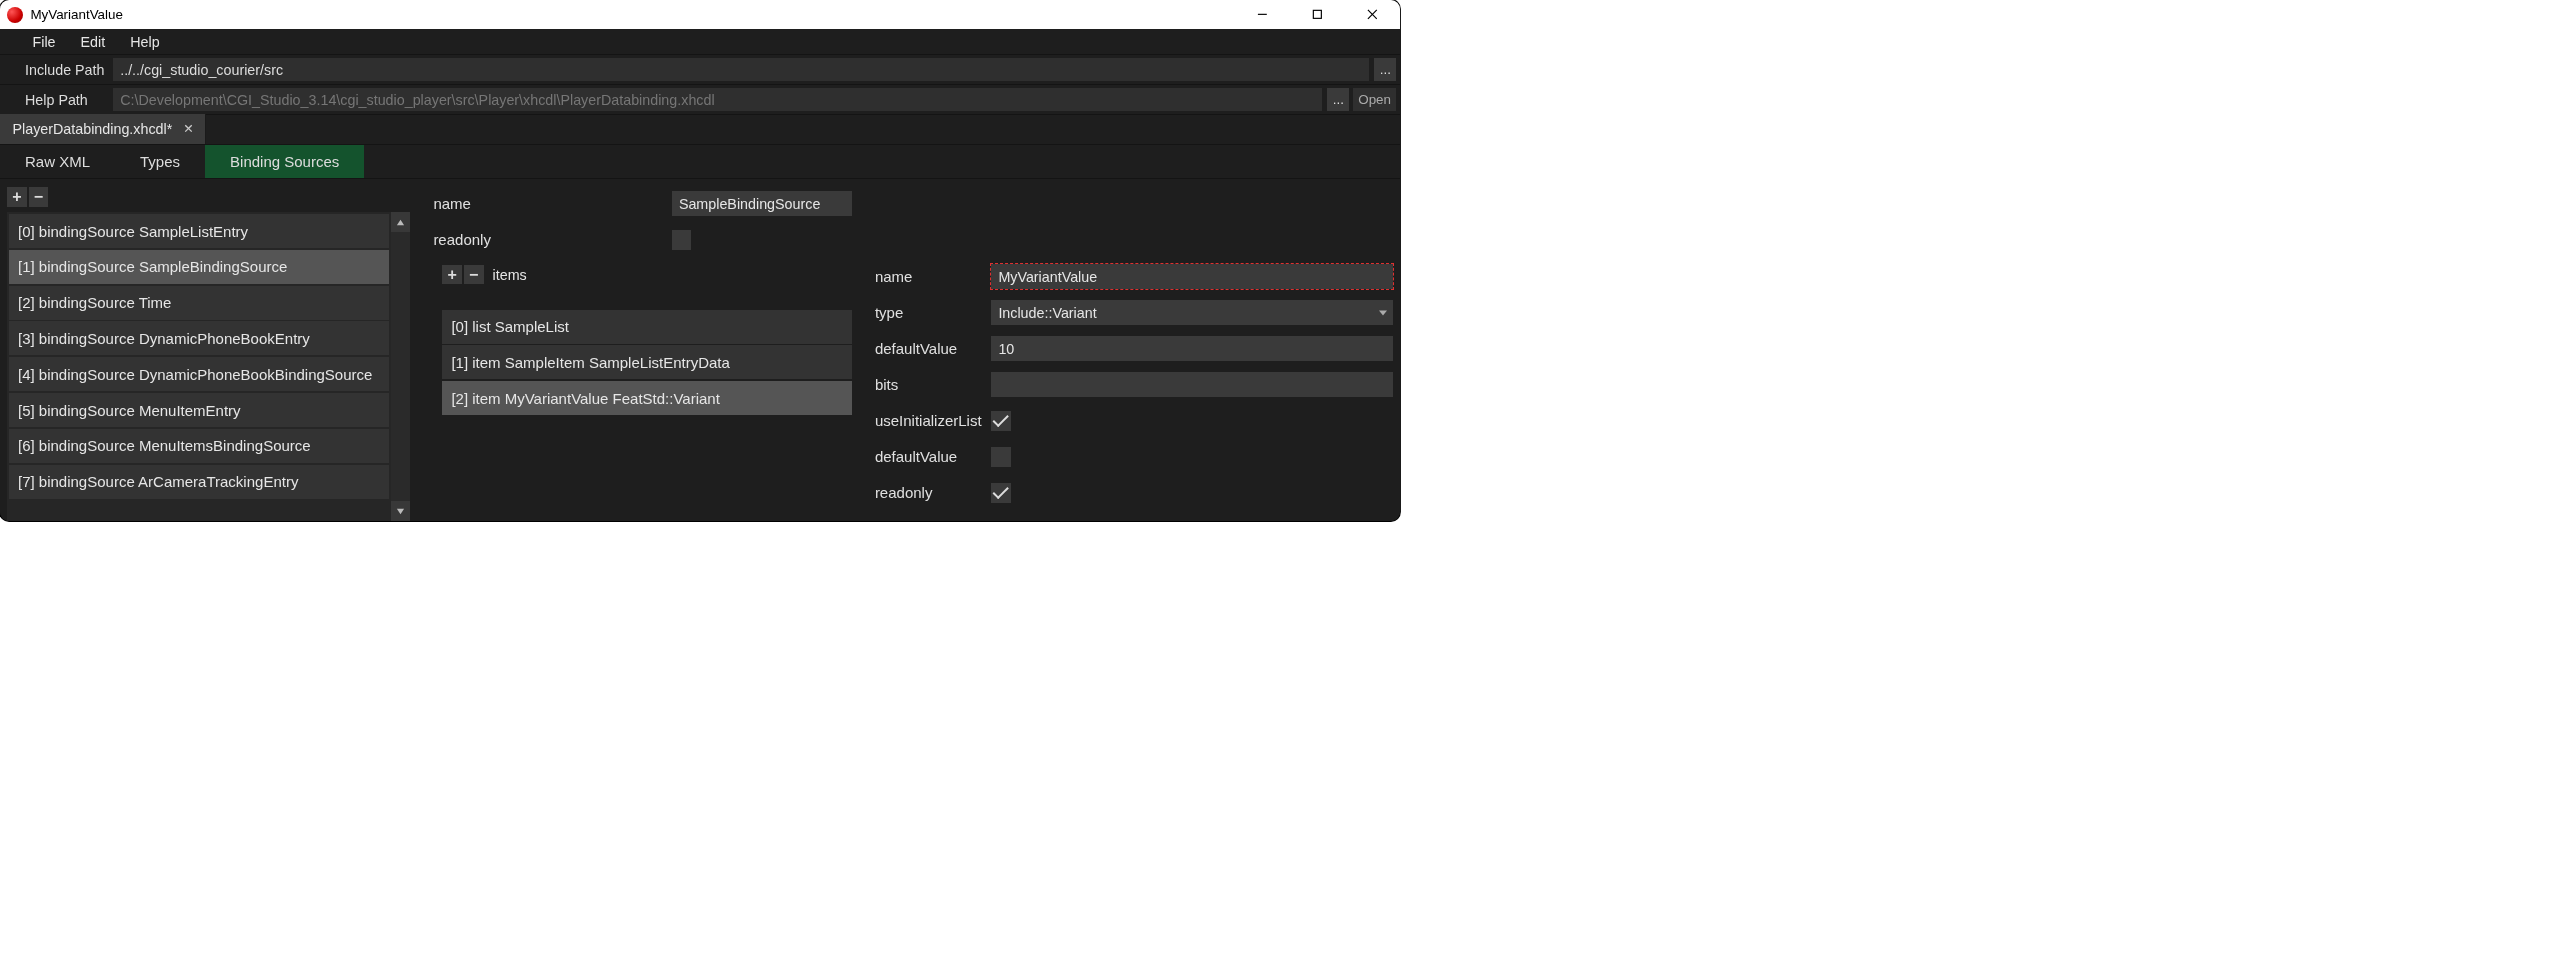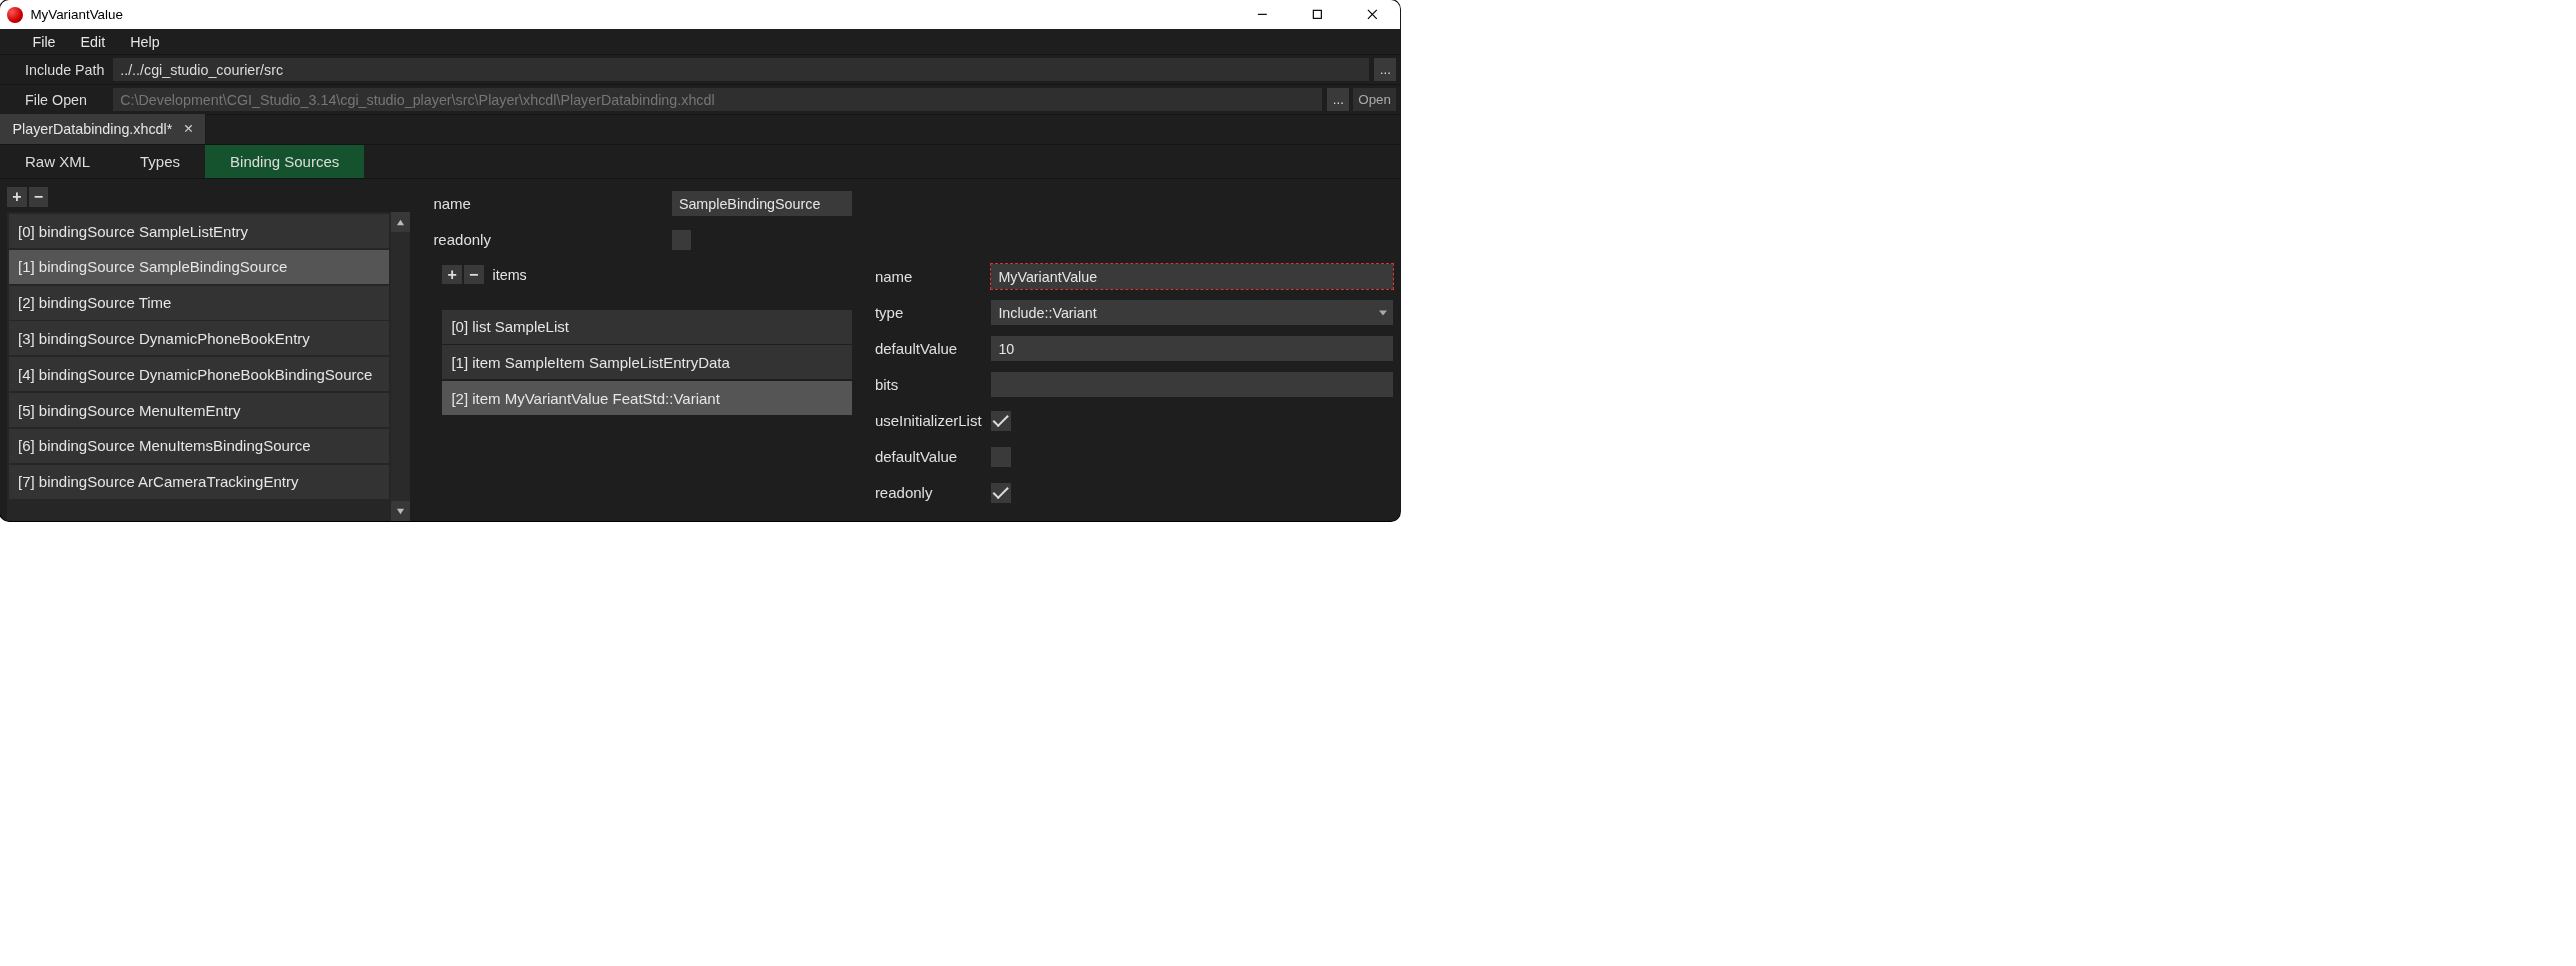--- a/index.html
+++ b/index.html
@@ -183,21 +183,21 @@
     <div class="menu-item">Help</div>
   </div>
 
   <div class="path-row">
     <div class="label">Include Path</div>
     <div class="field">../../cgi_studio_courier/src</div>
     <div class="btn">...</div>
   </div>
 
   <div class="path-row">
-    <div class="label">File Open</div>
+    <div class="label">Help Path</div>
     <div class="field disabled">C:\Development\CGI_Studio_3.14\cgi_studio_player\src\Player\xhcdl\PlayerDatabinding.xhcdl</div>
     <div class="btn">...</div>
     <div class="btn" style="background:#2f2f2f;color:#aaa;">Open</div>
   </div>
 
   <div class="filetabs">
     <div class="filetab">
       <span>PlayerDatabinding.xhcdl*</span>
       <span class="close">✕</span>
     </div>

